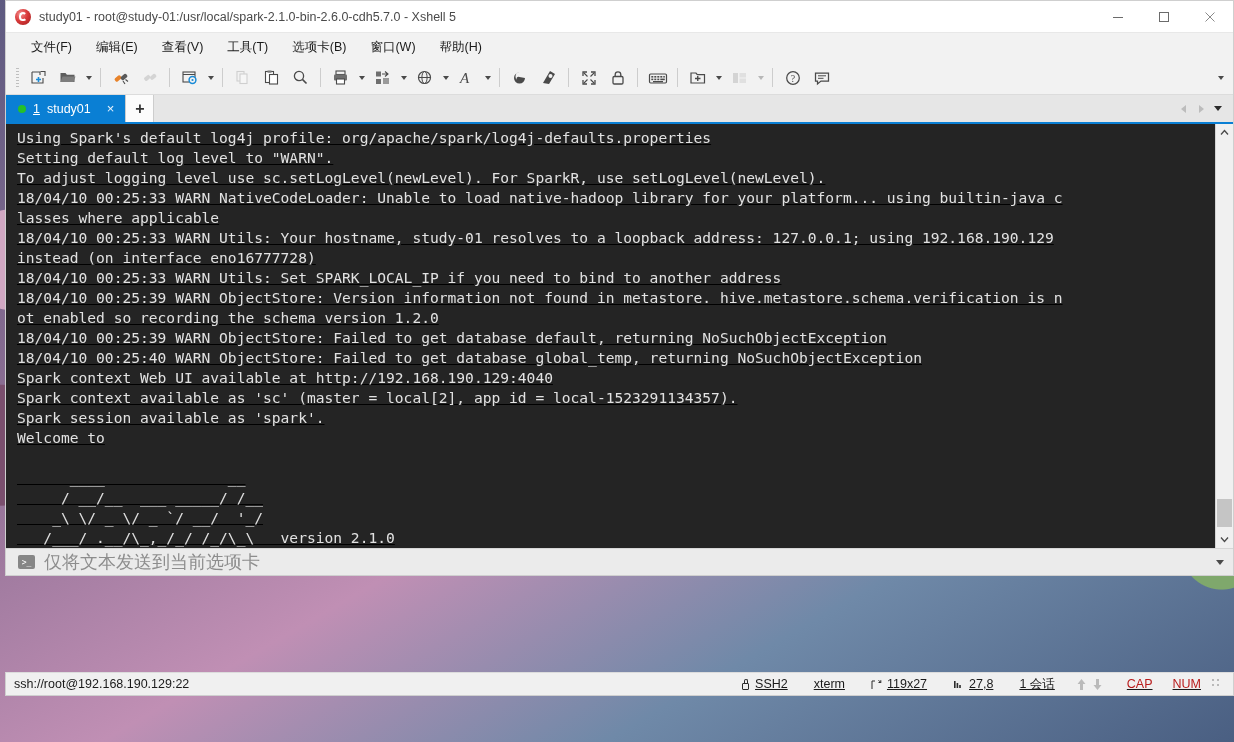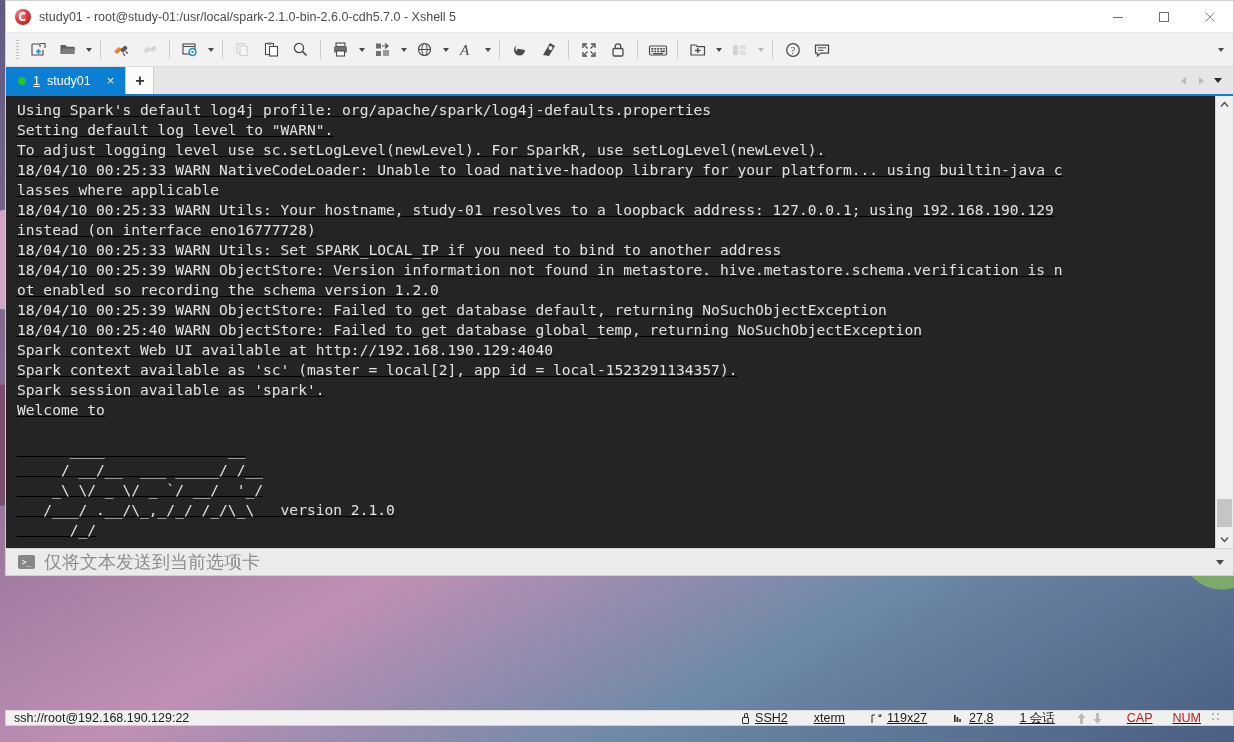--- a/index.html
+++ b/index.html
@@ -168,21 +168,21 @@
   .send-text{font-size:18px;color:#8d8d8d;font-family:Liberation Serif, serif;}
   .send-caret{
     position:absolute;right:9px;top:0;height:26px;display:flex;align-items:center;
   }
   .send-caret::after{
     content:"";border-left:4px solid transparent;border-right:4px solid transparent;
     border-top:5px solid #4a4a4a;
   }
   
   .statusbar{
-    position:absolute;left:5px;top:710px;width:1229px;height:16px;
+    position:absolute;left:5px;top:672px;width:1229px;height:24px;
     background:#f0f0f0;border:1px solid #cfcfcf;border-top:1px solid #dcdcdc;
     box-sizing:border-box;display:flex;align-items:center;
     font-size:12.5px;color:#1a1a1a;
   }
   .st-url{padding-left:8px;white-space:nowrap;}
   .st-right{margin-left:auto;display:flex;align-items:center;padding-right:10px;text-decoration:underline;}
   .st-cell{display:flex;align-items:center;gap:5px;padding:0 13px;white-space:nowrap;}
   .st-arrows{display:flex;gap:5px;padding:0 8px;color:#b8b8b8;}
   .st-caps{color:#b91c1c;padding:0 4px;margin-left:12px;}
   .st-grip{
@@ -227,20 +227,29 @@
       </div>
       <div class="win-btn">
         <svg width="12" height="12" viewBox="0 0 12 12">
             <line x1="1.5" y1="1.5" x2="10.5" y2="10.5" stroke="#8a8a8a" stroke-width="1"></line>
             <line x1="10.5" y1="1.5" x2="1.5" y2="10.5" stroke="#8a8a8a" stroke-width="1"></line>
           </svg>
       </div>
     </div>
   </div>
 
+  <div class="menubar">
+    <div class="menu-item">文件(F)</div>
+    <div class="menu-item">编辑(E)</div>
+    <div class="menu-item">查看(V)</div>
+    <div class="menu-item">工具(T)</div>
+    <div class="menu-item">选项卡(B)</div>
+    <div class="menu-item">窗口(W)</div>
+    <div class="menu-item">帮助(H)</div>
+  </div>
 
   <div class="toolbar">
     <div class="grip"></div>
 
     <div class="tb-btn">
       <svg width="17" height="17" viewBox="0 0 17 17">
         <path d="M2 3h8l0 3" fill="none" stroke="#4a4a4a" stroke-width="1.1"></path>
         <path d="M2 3v11h11V9" fill="none" stroke="#4a4a4a" stroke-width="1.1"></path>
         <path d="M10.5 2.5h4.5v4.5" fill="none" stroke="#4a4a4a" stroke-width="1.1"></path>
         <path d="M6 10.5h5M8.5 8v5" stroke="#1a8cd8" stroke-width="1.6"></path>

